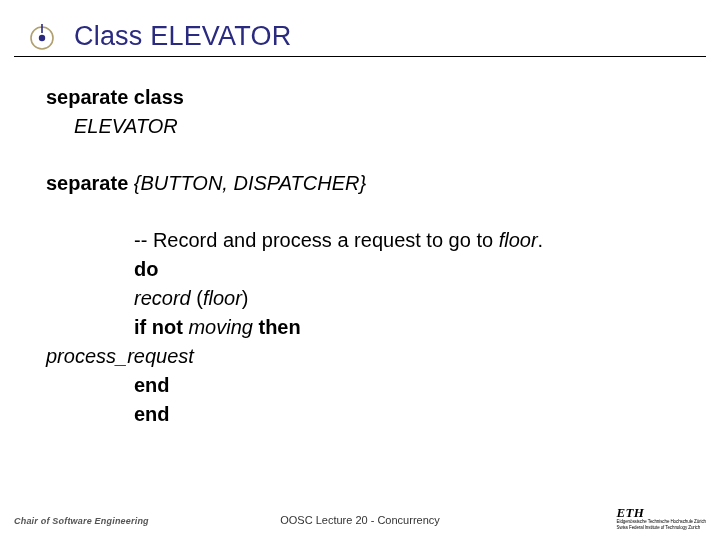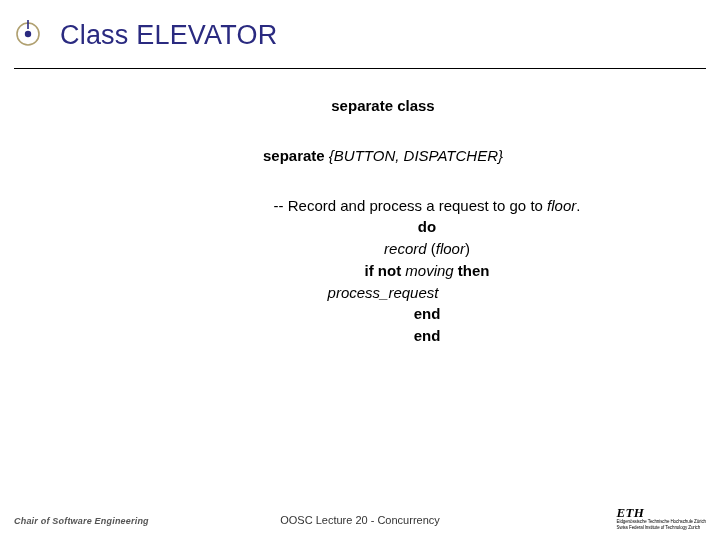--- a/index.html
+++ b/index.html
@@ -4,24 +4,23 @@
 <style>
   * { margin: 0; padding: 0; box-sizing: border-box; }
   html, body { width: 720px; height: 540px; overflow: hidden; }
   body {
     font-family: Verdana, Geneva, sans-serif;
     background: #ffffff;
     position: relative;
   }
   .title-row {
     display: flex;
-    align-items: flex-start;
-    padding: 8px 0 0 14px;
+    align-items: flex-end;
+    padding: 8px 0 0 28px;
     height: 52px;
-    margin-top: 12px;
   }
   .bullet-icon {
     width: 28px;
     height: 28px;
     position: relative;
     margin-right: 18px;
     flex-shrink: 0;
   }
   .bullet-icon svg { display: block; }
   .title-text {
@@ -29,24 +28,23 @@
     color: #2a2a80;
     letter-spacing: 0.2px;
   }
   .hr-line {
     border: none;
     border-top: 1px solid #000;
     margin: 4px 14px 0 14px;
   }
   .content {
     padding: 26px 0 0 46px;
-    font-size: 15px;
+    font-size: 20px;
     color: #000;
     line-height: 1.45;
-    text-align: center;
   }
   .kw { font-weight: bold; font-style: normal; }
   .it { font-style: italic; font-weight: normal; }
   .content .l1 { margin-left: 0; }
   .content .l2 { margin-left: 28px; }
   .content .l3 { margin-left: 88px; }
   .content .l4 { margin-left: 88px; }
   .content .l5 { }
   .content .gap { height: 28px; }
   .footer {
@@ -106,20 +104,21 @@
       <line x1="14" y1="0" x2="14" y2="9" stroke="#2a2a80" stroke-width="1.6"></line>
     </svg>
   </span>
   <span class="title-text">Class ELEVATOR</span>
 </div>
 
 <hr class="hr-line">
 
 <div class="content">
   <div class="l1"><span class="kw">separate class</span></div>
+  <div class="l2"><span class="it">ELEVATOR</span></div>
   <div class="gap"></div>
   <div class="l1"><span class="kw">separate</span><span class="it"> {BUTTON, DISPATCHER}</span></div>
   <div class="gap"></div>
   <div class="l4"><span>-- Record and process a request to go to </span><span class="it">floor</span><span>.</span></div>
   <div class="l3"><span class="kw">do</span></div>
   <div class="l4"><span class="it">record</span><span> (</span><span class="it">floor</span><span>)</span></div>
   <div class="l4"><span class="kw">if</span><span class="kw"> not </span><span class="it">moving</span><span class="kw"> then</span></div>
   <div class="l5"><span class="it">process_request</span></div>
   <div class="l4"><span class="kw">end</span></div>
   <div class="l3"><span class="kw">end</span></div>

